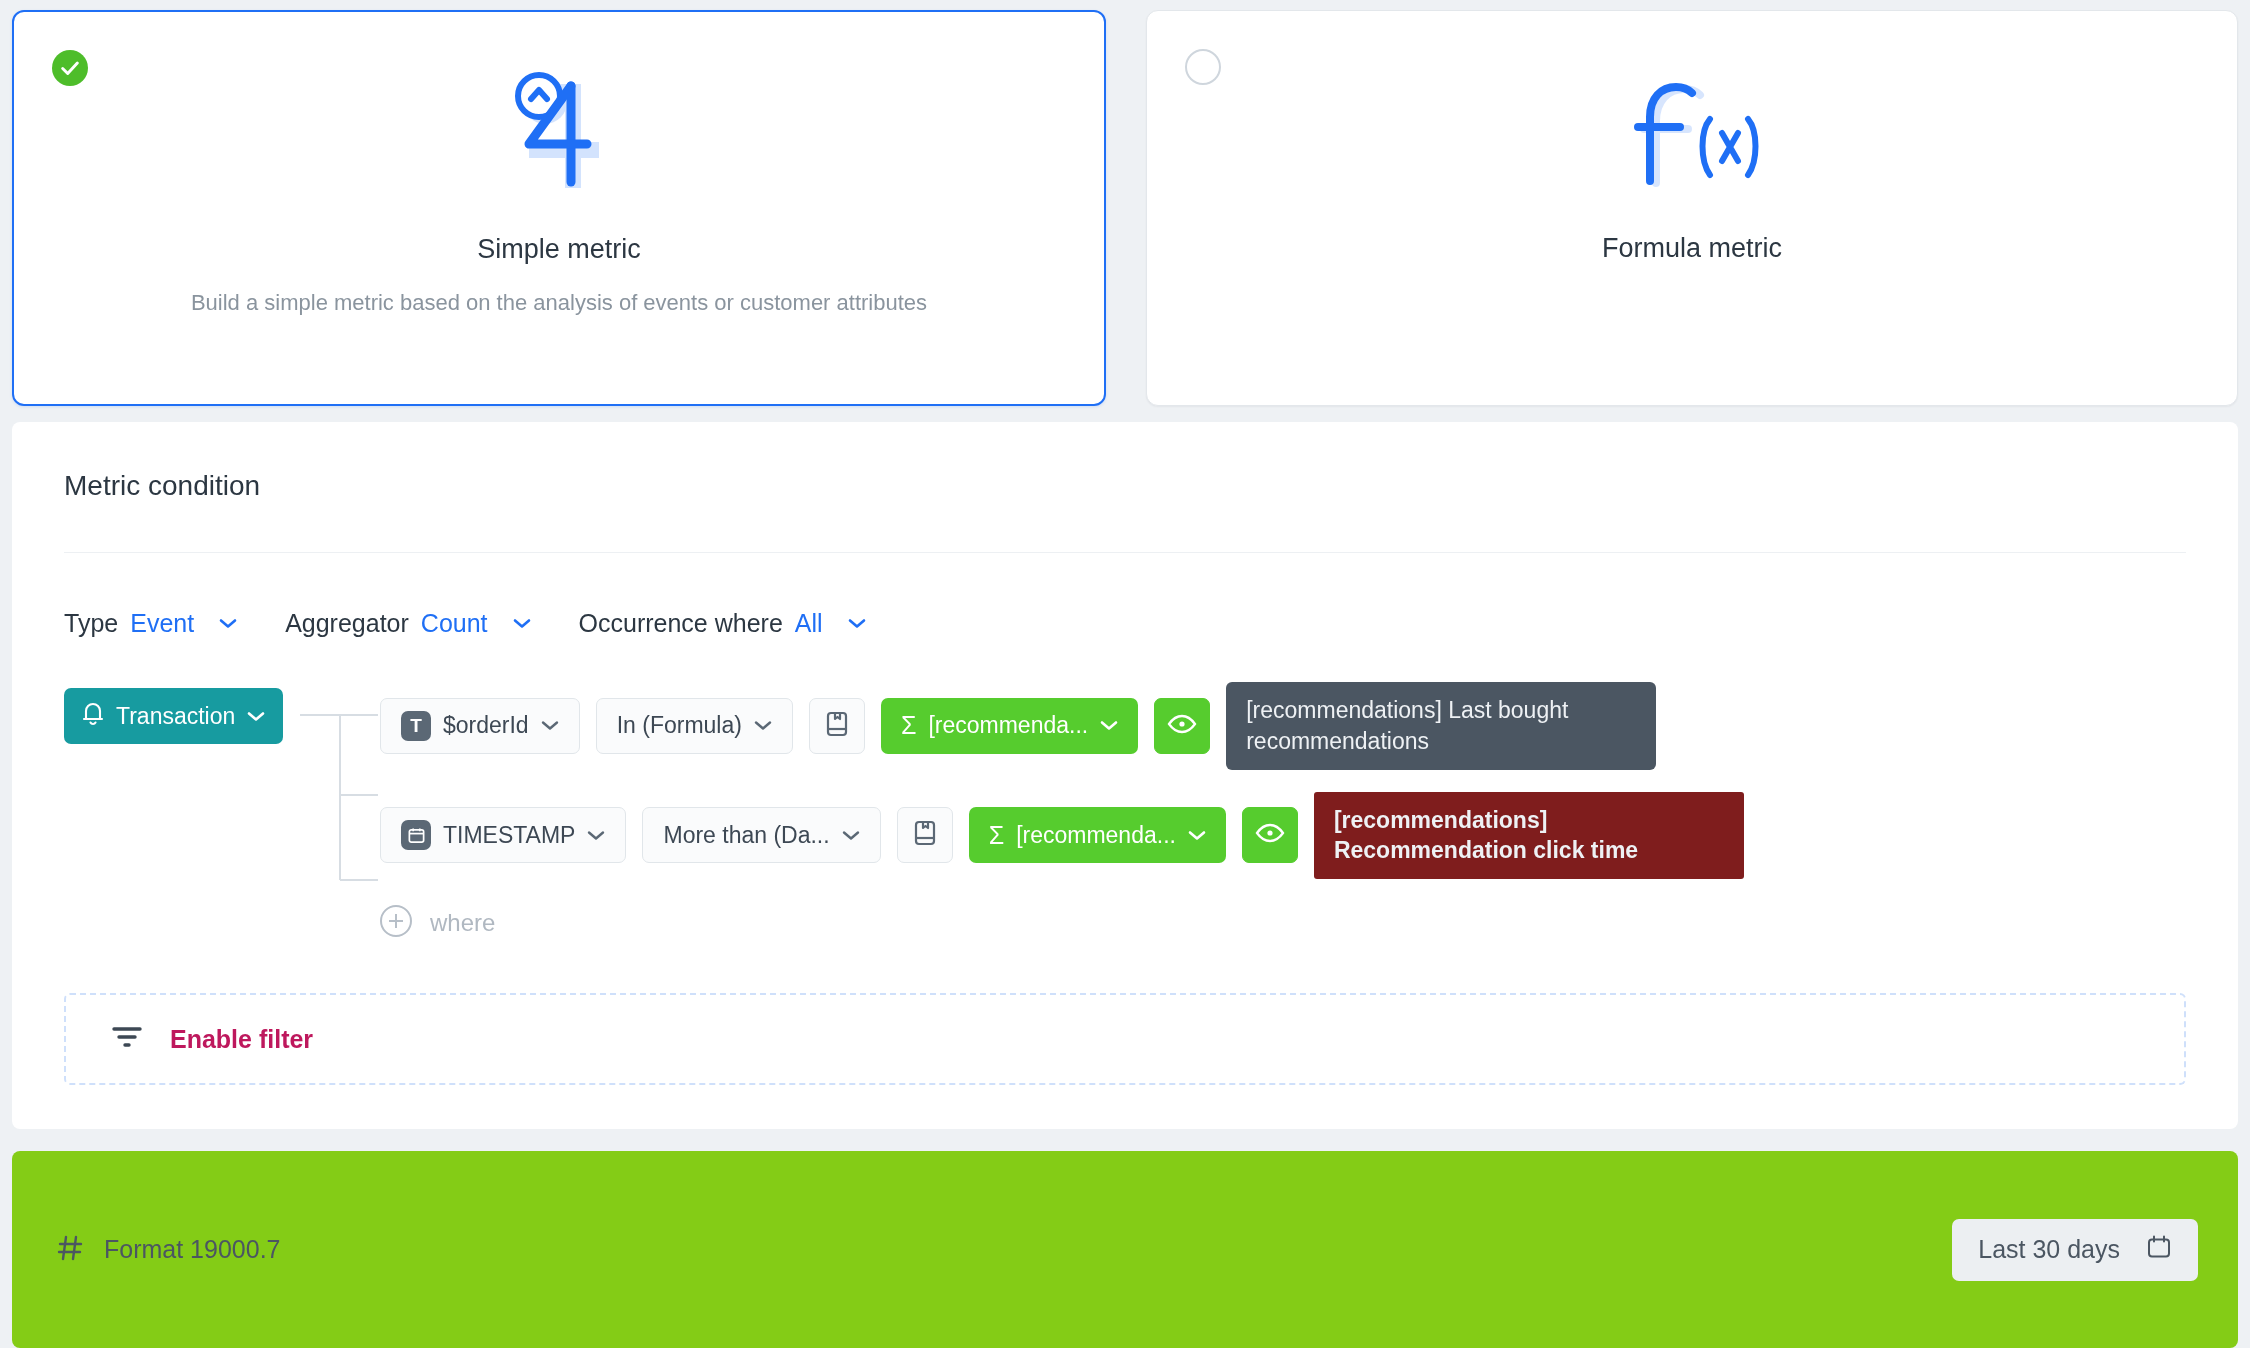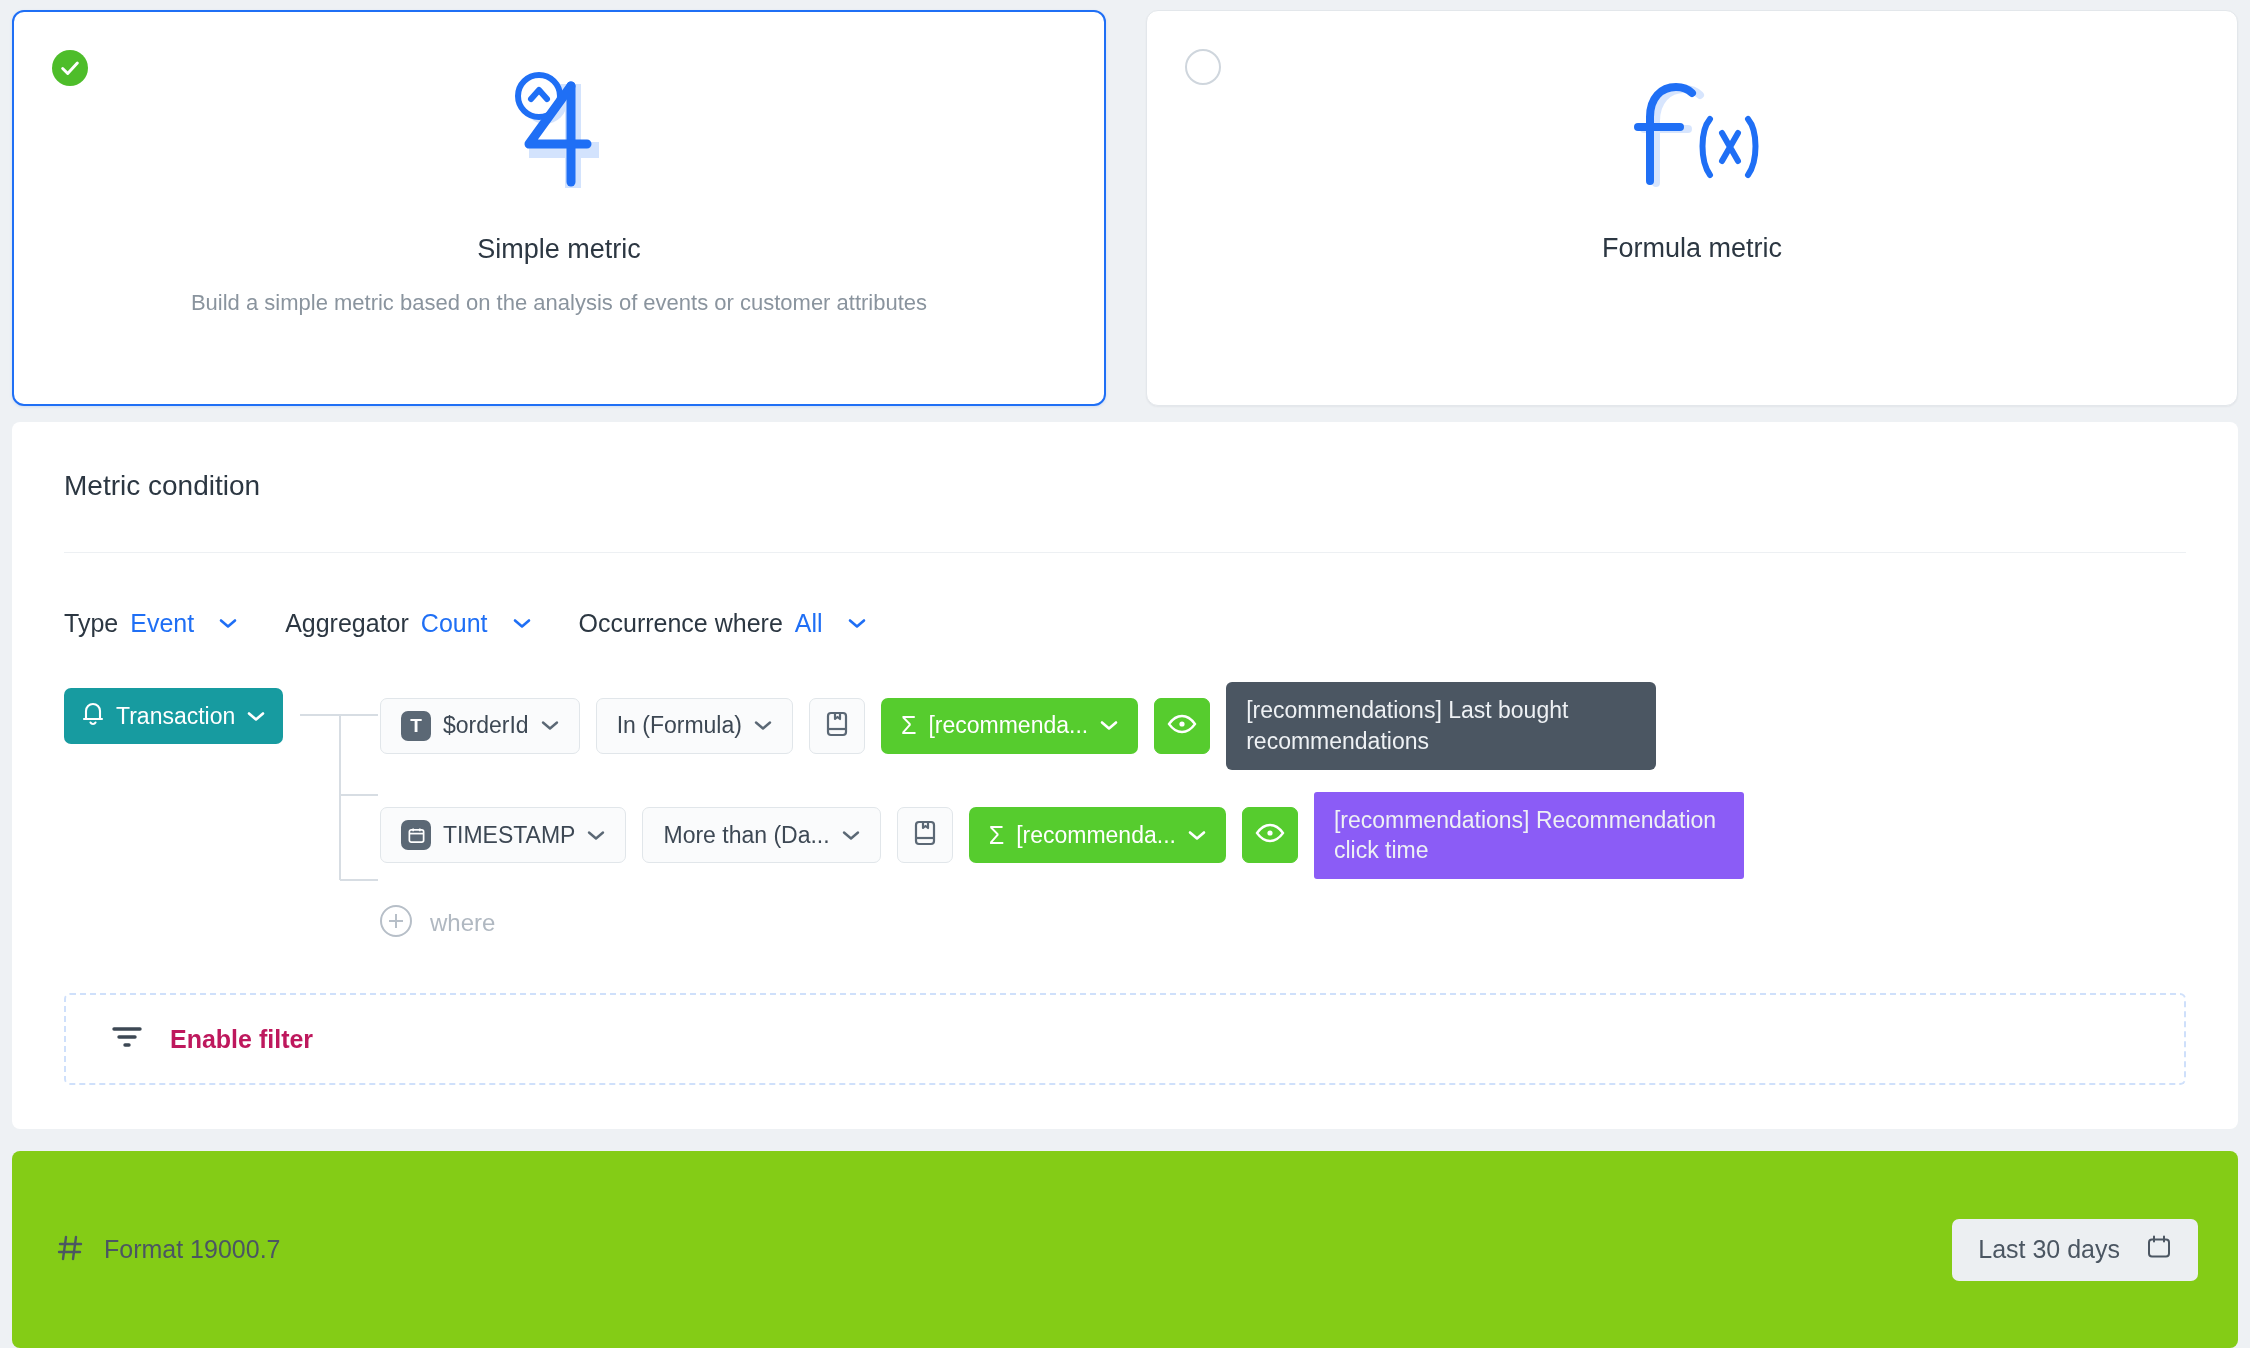--- a/index.html
+++ b/index.html
@@ -133,21 +133,21 @@
     font-size: 19px; font-weight: 700; flex: 0 0 auto;
   }
   .sigma { font-size: 25px; line-height: 1; }
 
   .tooltip {
     background: #4b5662; color: #eef1f4;
     border-radius: 6px; padding: 13px 20px;
     font-size: 23px; line-height: 1.34;
     max-width: 430px;
   }
-  .tooltip.flat { border-radius: 3px; background: #8b5cf6; }
+  .tooltip.flat { border-radius: 3px; background: #7f1d1d; font-weight: bold; }
 
   .where-row { display: flex; align-items: flex-end; gap: 18px; margin-top: 26px; }
   .plus-circle {
     width: 32px; height: 32px; border-radius: 50%;
     border: 2px solid #b7bfc8; position: relative; cursor: pointer;
   }
   .plus-circle::before, .plus-circle::after {
     content: ""; position: absolute; background: #b7bfc8;
   }
   .plus-circle::before { left: 7px; right: 7px; top: 13px; height: 2px; }

